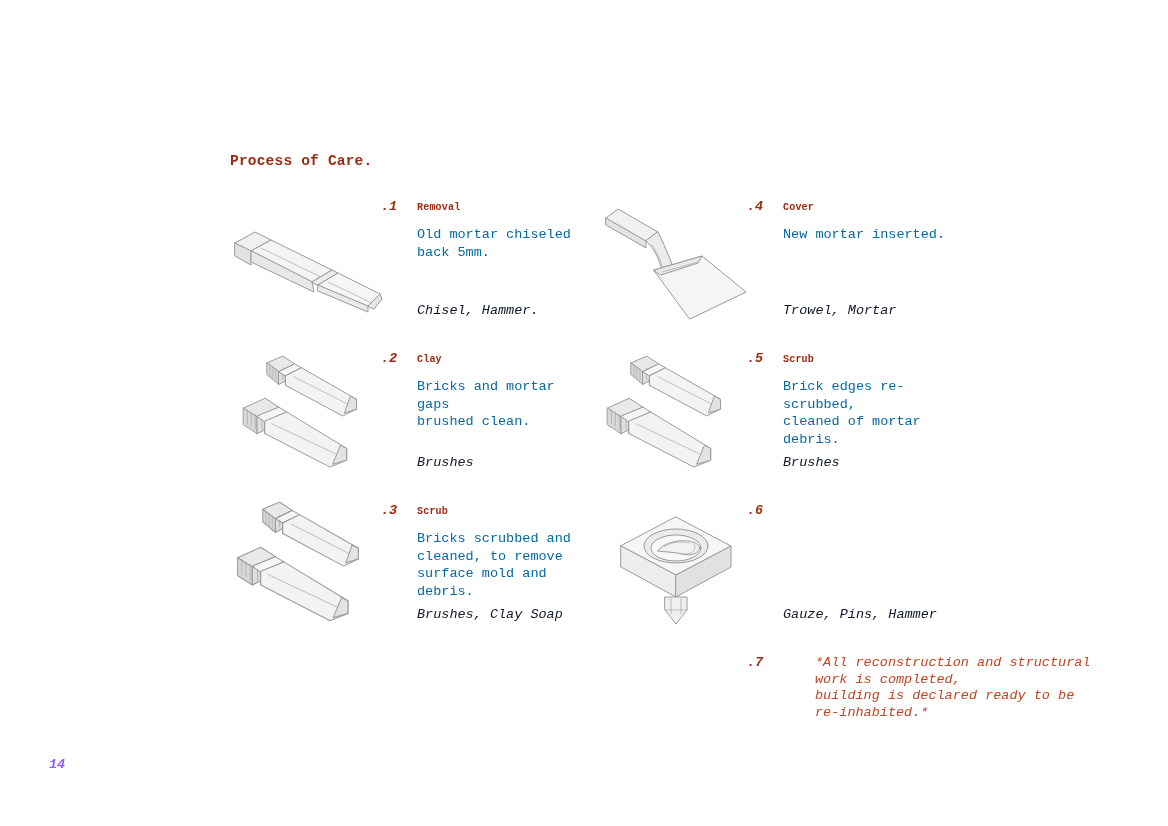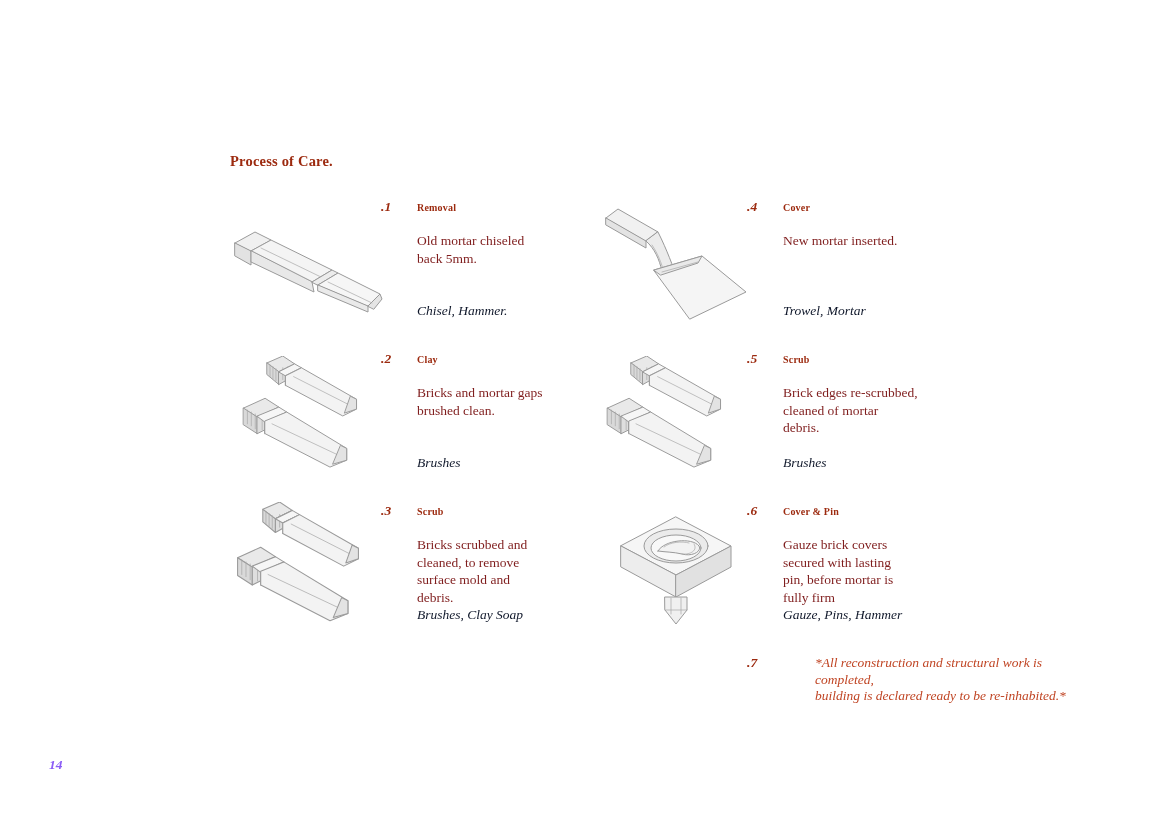--- a/index.html
+++ b/index.html
@@ -1,43 +1,43 @@
 <!DOCTYPE html>
 <html><head>
 <meta charset="utf-8">
 <style>
   * { margin:0; padding:0; box-sizing:border-box; }
   html,body { background:#ffffff; }
   .page {
     position:relative;
     width:1168px; height:826px;
     background:#ffffff;
-    font-family:Liberation Serif, serif;
+    font-family:Liberation Mono, monospace;
     overflow:hidden;
   }
   .doc-title {
     position:absolute; left:230px; top:153px;
     font-size:14.5px; font-weight:bold;
     color:#9c2a0f; letter-spacing:0.2px;
   }
   .step { position:absolute; width:210px; }
   .step-num {
     position:absolute; left:0; top:0;
     font-size:13.5px; font-weight:bold; font-style:italic;
     color:#9c2a0f;
   }
   .step-body { margin-left:36px; width:168px; }
   .step-title {
     font-size:10px; font-weight:bold; line-height:17px;
     color:#9c2a0f; letter-spacing:0.2px;
   }
   .step-desc {
-    margin-top:16px;
+    margin-top:10px;
     font-size:13.5px; line-height:17.5px;
-    color:#7f1d1d;
+    color:#0369a1;
     white-space:pre-line;
   }
   .step-tools {
     position:absolute; left:36px; top:104px;
     font-size:13.5px; font-style:italic;
     color:#0f172a; white-space:pre-line;
   }
   .step-final { width:340px; }
   .step-final .note-italic {
     font-size:13.5px; font-style:italic; line-height:16.5px;
@@ -210,27 +210,20 @@
       <div class="step-title">Scrub</div>
       <div class="step-desc">Brick edges re-scrubbed,
 cleaned of mortar
 debris.</div>
     </div>
     <div class="step-tools">Brushes</div>
   </div>
 
   <div class="step" style="left:747px; top:503px;">
     <span class="step-num">.6</span>
-    <div class="step-body">
-      <div class="step-title">Cover &amp; Pin</div>
-      <div class="step-desc">Gauze brick covers
-secured with lasting
-pin, before mortar is
-fully firm</div>
-    </div>
     <div class="step-tools">Gauze, Pins, Hammer</div>
   </div>
 
   <div class="step step-final" style="left:747px; top:655px;">
     <span class="step-num">.7</span>
     <div class="step-body" style="width:320px;">
       <div class="note-italic">*All reconstruction and structural work is completed,
 building is declared ready to be re-inhabited.*</div>
     </div>
   </div>

